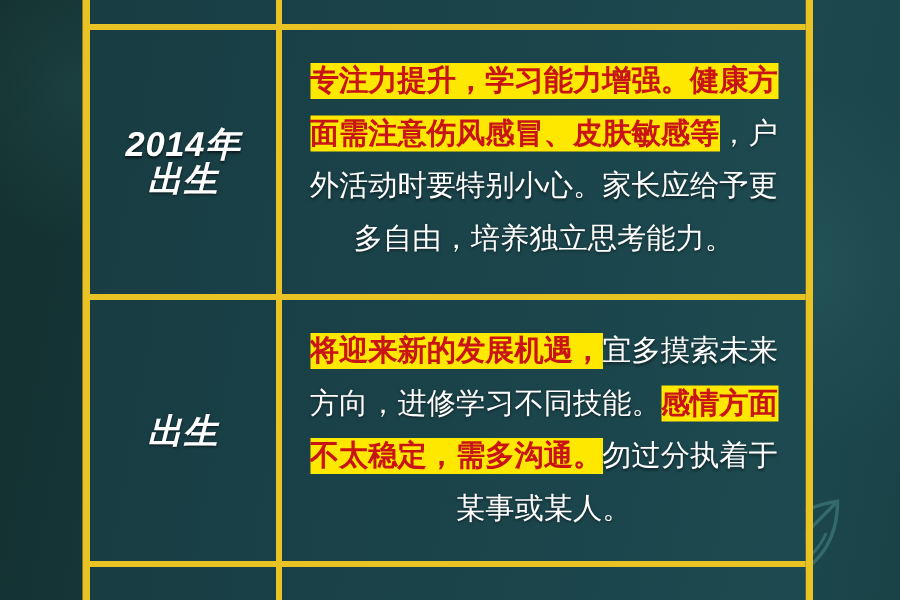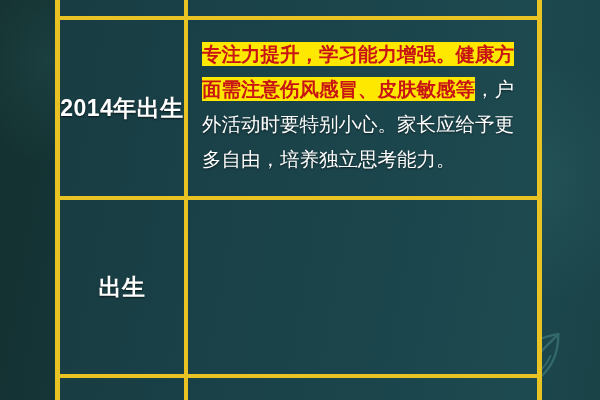--- a/index.html
+++ b/index.html
@@ -66,24 +66,25 @@
     height: 82px;
     border-bottom: 4px solid #e9c223;
   }
 
   .cell-year {
     width: 128px;
     flex: 0 0 128px;
     border-right: 4px solid #e9c223;
     box-sizing: border-box;
     display: flex;
-    flex-direction: row;
+    flex-direction: column;
     align-items: center;
     justify-content: center;
     padding: 6px 0;
+    font-style: italic;
   }
   .year-line {
     color: #ffffff;
     font-size: 23px;
     font-weight: bold;
     letter-spacing: 0.5px;
     line-height: 1.0;
     text-shadow: 0 1px 2px rgba(0,0,0,0.65);
     white-space: nowrap;
   }
@@ -93,20 +94,21 @@
   .cell-desc {
     flex: 1 1 auto;
     box-sizing: border-box;
     padding: 17px 14px 16px 14px;
     color: #ffffff;
     font-size: 19.5px;
     line-height: 1.80;
     font-weight: 500;
     text-shadow: 0 1px 2px rgba(0,0,0,0.55);
     word-break: break-all;
+    text-align: center;
   }
   .cell-desc .hl {
     background: #ffe800;
     color: #c81414;
     font-weight: bold;
     text-shadow: none;
     padding: 1px 0;
     box-decoration-break: clone;
     -webkit-box-decoration-break: clone;
   }
@@ -156,20 +158,23 @@
       </div>
       <div class="cell-desc">
         <span class="hl">专注力提升，学习能力增强。健康方面需注意伤风感冒、皮肤敏感等</span><span>，户外活动时要特别小心。家长应给予更多自由，培养独立思考能力。</span>
       </div>
     </div>
 
     <div class="trow" style="height:178px;">
       <div class="cell-year">
         <div class="year-line second">出生</div>
       </div>
+      <div class="cell-desc">
+        <span class="hl">将迎来新的发展机遇，</span><span>宜多摸索未来方向，进修学习不同技能。</span><span class="hl">感情方面不太稳定，需多沟通。</span><span>勿过分执着于某事或某人。</span>
+      </div>
     </div>
 
     <div class="trow" style="height:40px; border-bottom:none;">
       <div class="cell-year"></div>
       <div class="cell-desc"></div>
     </div>
 
   </div>
 </div>
 

